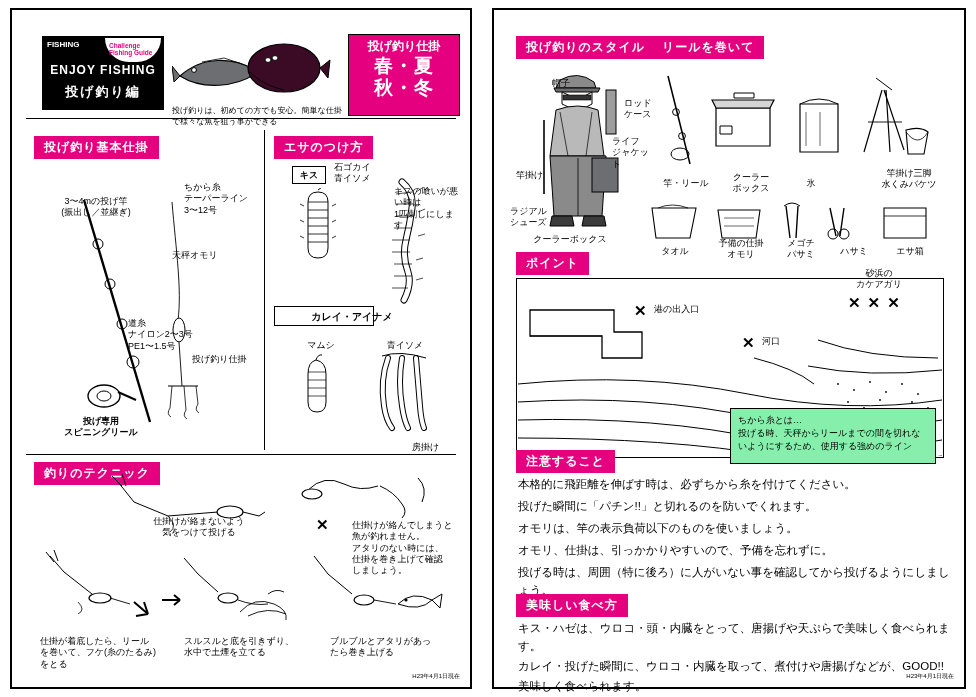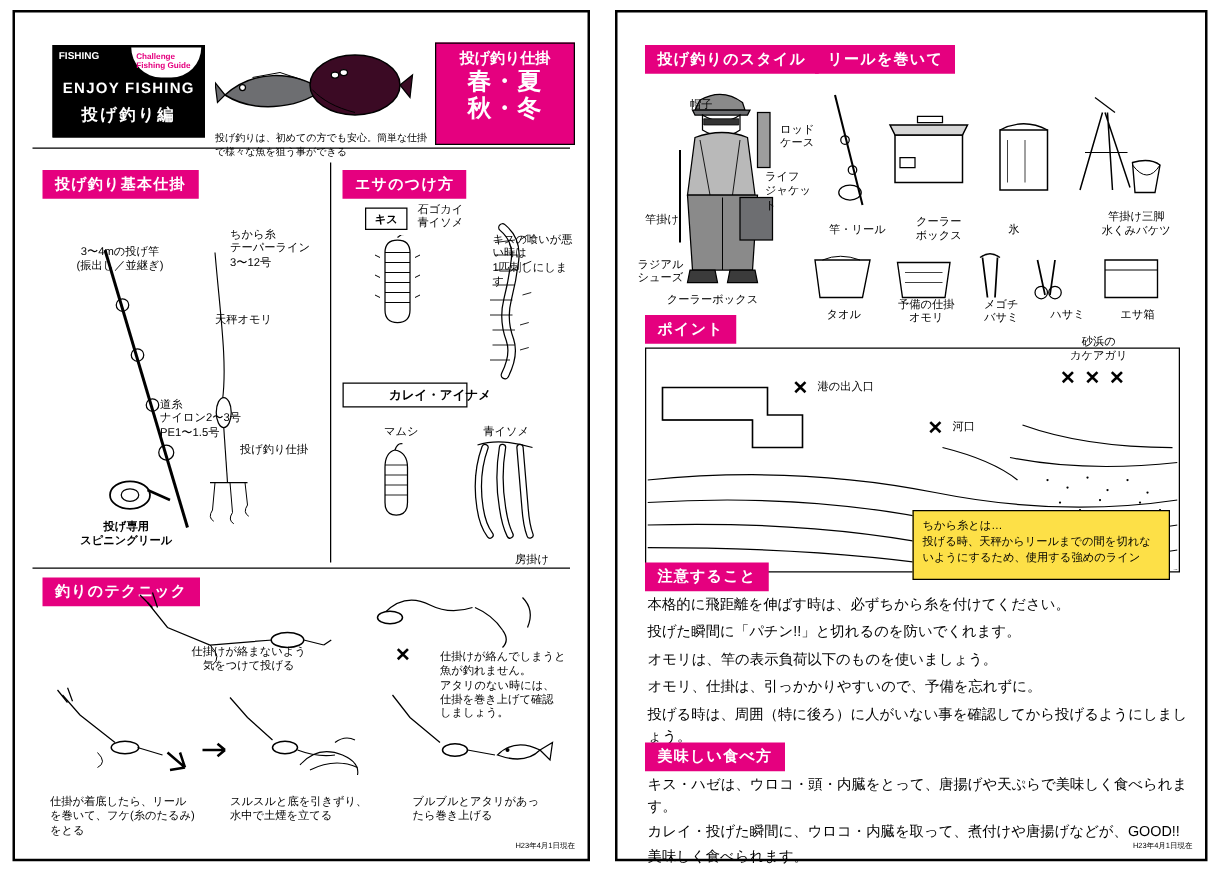--- a/index.html
+++ b/index.html
@@ -29,21 +29,21 @@
   .seasonbox .t{font-size:12px;font-weight:bold;margin-top:3px;}
   .seasonbox .r{font-size:19px;font-weight:bold;letter-spacing:1px;line-height:1.15;}
 
   .hr{position:absolute;background:#000;height:1px;}
   .vr{position:absolute;background:#000;width:1px;}
 
   svg{display:block;}
   .x{font-size:15px;font-weight:bold;}
   .credit{position:absolute;font-size:6px;}
 
-  .callout{position:absolute;border:1px solid #000;background:#fde047;font-size:9px;line-height:1.45;padding:5px 7px;box-sizing:border-box;}
+  .callout{position:absolute;border:1px solid #000;background:#86efac;font-size:9px;line-height:1.45;padding:5px 7px;box-sizing:border-box;}
   .para{position:absolute;font-size:11.5px;line-height:1.55;}
 </style>
 </head>
 <body>
 
 <div class="page">
 
   <div class="sheet left">
 
     <div class="logo">

